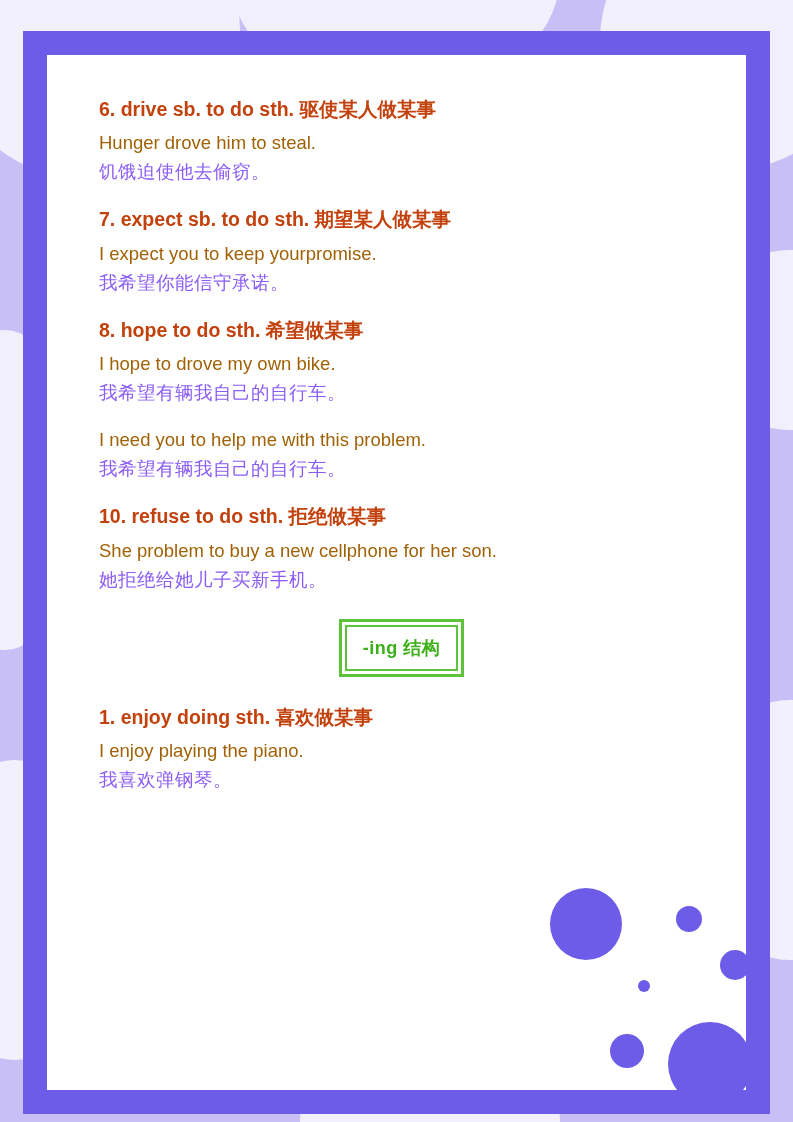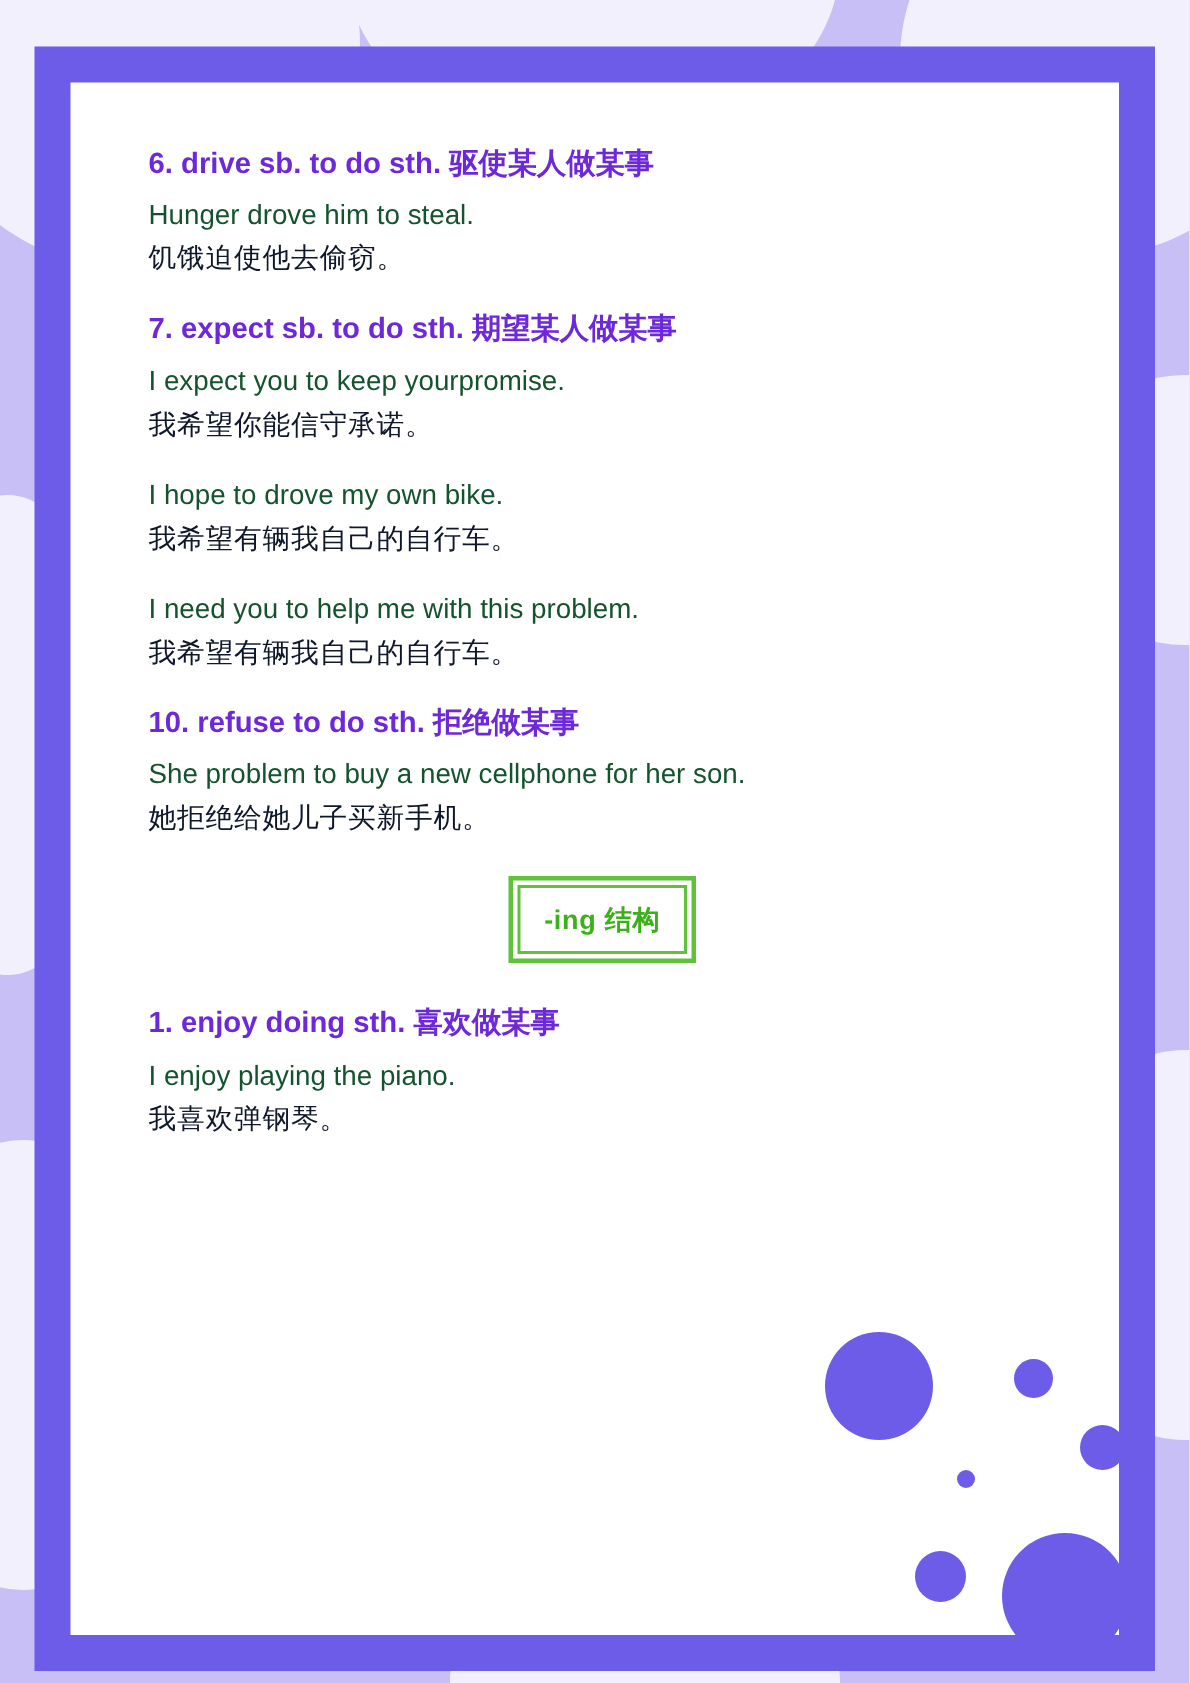--- a/index.html
+++ b/index.html
@@ -75,33 +75,33 @@
     position: relative;
     z-index: 2;
   }
 
   .entry {
     margin-bottom: 22px;
   }
   .entry-title {
     font-size: 19.5px;
     font-weight: bold;
-    color: #6d28d9;
+    color: #c2410c;
     margin: 0 0 10px 0;
     line-height: 1.25;
   }
   .entry-en {
     font-size: 18.5px;
-    color: #14532d;
+    color: #a16207;
     margin: 0 0 5px 0;
     line-height: 1.3;
   }
   .entry-cn {
     font-size: 18.5px;
-    color: #0f172a;
+    color: #8b5cf6;
     margin: 0;
     line-height: 1.35;
     letter-spacing: 0.5px;
   }
 
   .section-banner-wrap {
     display: flex;
     justify-content: center;
     margin: 26px 0 28px 0;
   }
@@ -152,20 +152,21 @@
           <p class="entry-cn">饥饿迫使他去偷窃。</p>
         </div>
 
         <div class="entry">
           <p class="entry-title">7. expect sb. to do sth. 期望某人做某事</p>
           <p class="entry-en">I expect you to keep yourpromise.</p>
           <p class="entry-cn">我希望你能信守承诺。</p>
         </div>
 
         <div class="entry">
+          <p class="entry-title">8. hope to do sth. 希望做某事</p>
           <p class="entry-en">I hope to drove my own bike.</p>
           <p class="entry-cn">我希望有辆我自己的自行车。</p>
         </div>
 
         <div class="entry">
           <p class="entry-en">I need you to help me with this problem.</p>
           <p class="entry-cn">我希望有辆我自己的自行车。</p>
         </div>
 
         <div class="entry">

